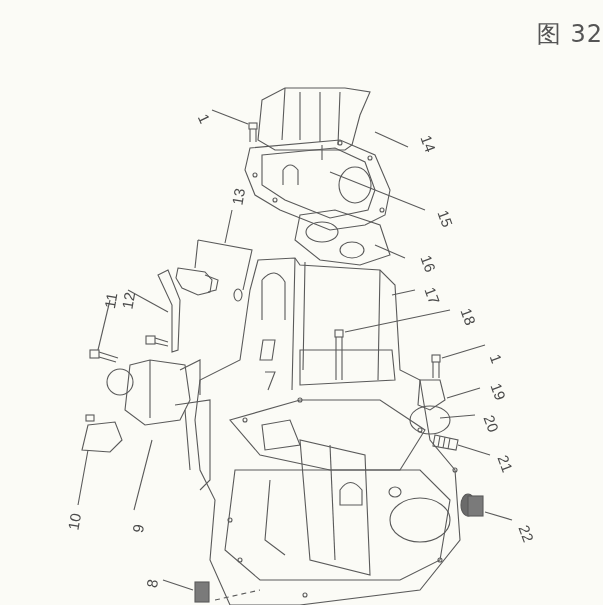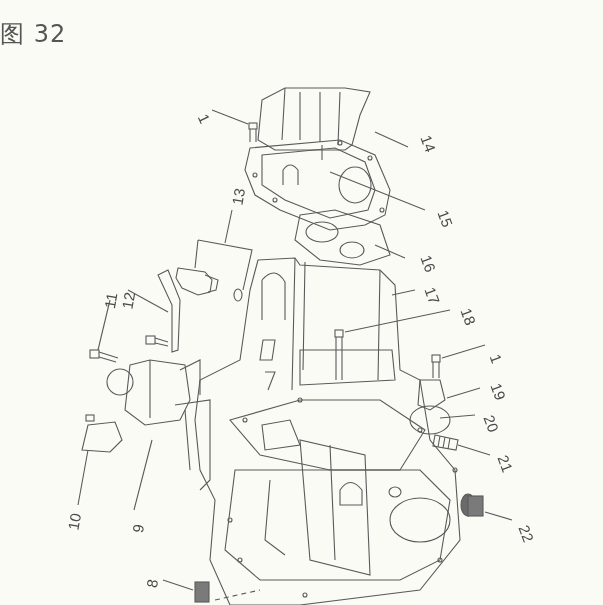--- a/index.html
+++ b/index.html
@@ -4,21 +4,21 @@
 <style>
   html, body { margin: 0; padding: 0; }
   body {
     width: 603px; height: 605px; overflow: hidden;
     background: #fbfbf6;
     font-family: "Liberation Sans", sans-serif;
     position: relative;
   }
   .title {
     position: absolute; left: 0; width: 603px; top: 18px;
-    text-align: left; font-size: 24px; color: #555555; letter-spacing: 1px;
+    text-align: right; font-size: 24px; color: #555555; letter-spacing: 1px;
     font-family: "DejaVu Sans", sans-serif;
   }
   svg.diagram { position: absolute; left: 0; top: 0; }
   .callout {
     position: absolute; font-size: 15px; color: #4a4a4a;
     font-family: "Liberation Sans", sans-serif;
     transform-origin: center center; white-space: nowrap;
   }
 </style>
 </head>

